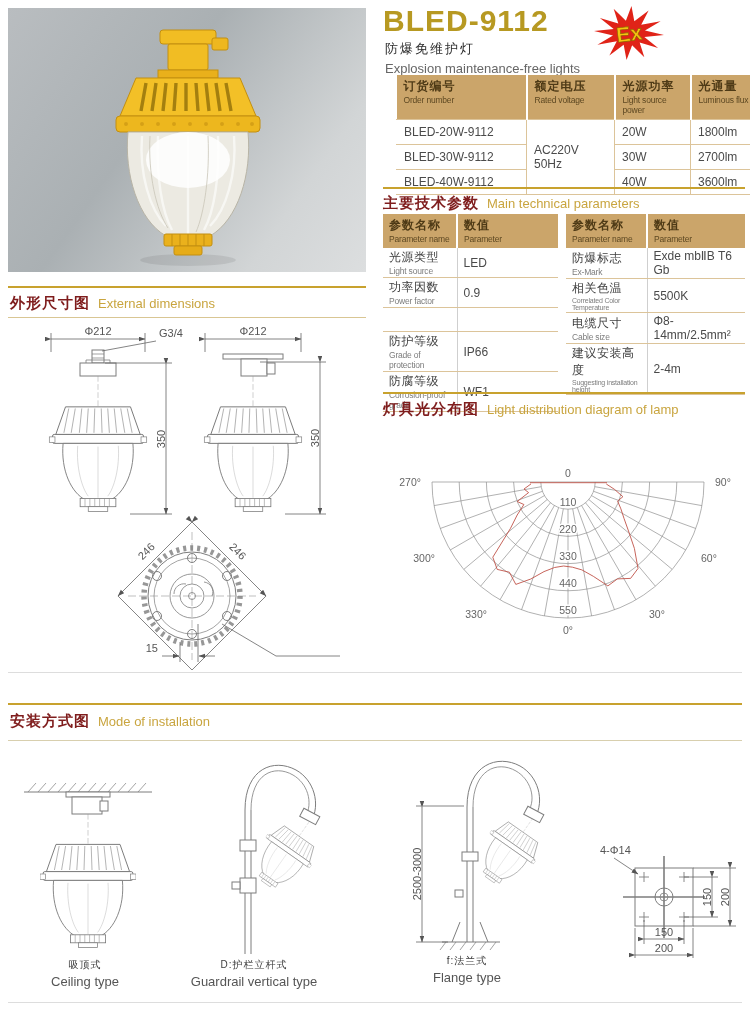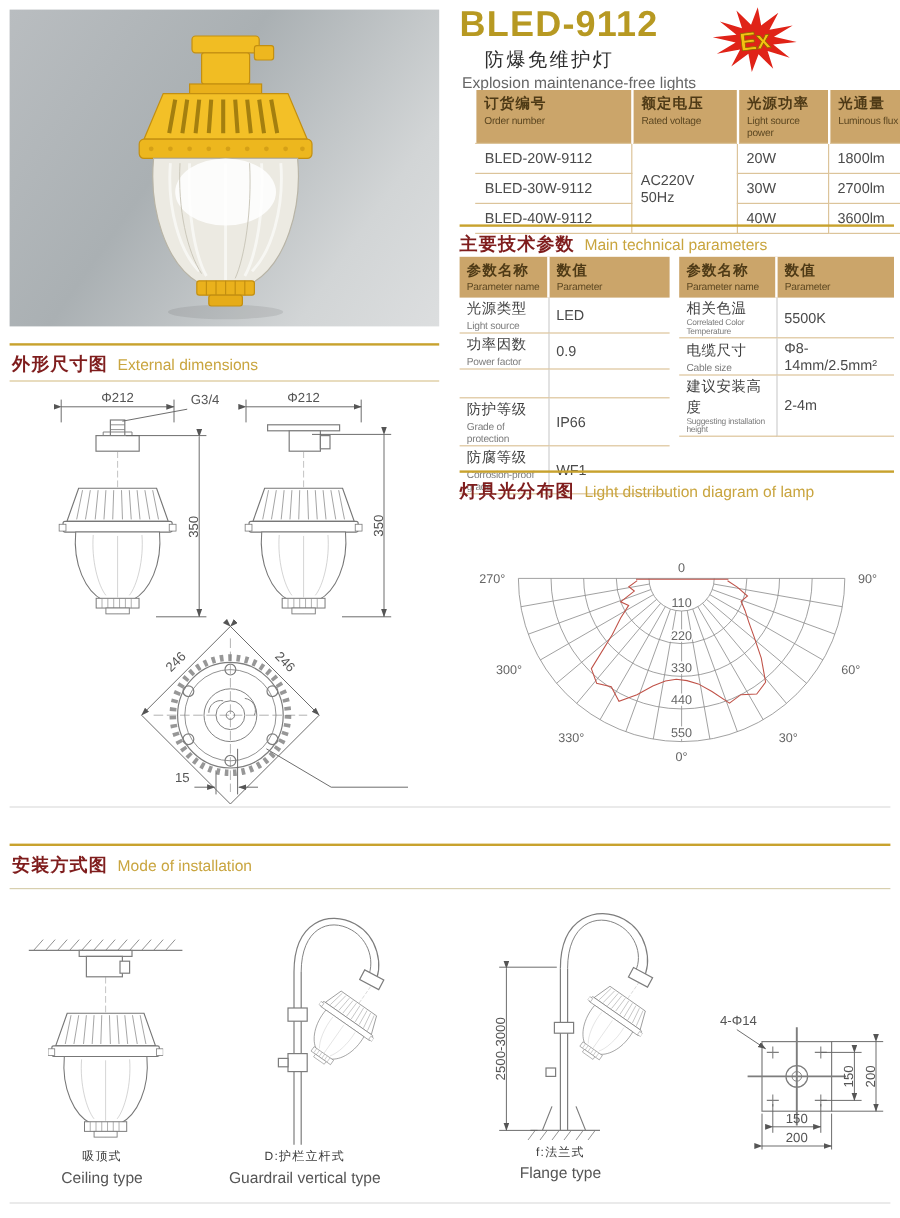--- a/index.html
+++ b/index.html
@@ -12,21 +12,21 @@
   
   .rule-gold{height:2px;background:#c8a22e;}
   .rule-thin-gold{height:1px;background:#d9c693;}
   .rule-gray{height:1px;background:#dddddd;}
   
   .sec-title{font-weight:bold;white-space:nowrap;}
   .sec-title .cn{color:#7f1d1d;font-size:15px;font-weight:bold;letter-spacing:1px;}
   .sec-title .en{color:#c9a53f;font-size:13px;font-weight:normal;margin-left:8px;}
   
   .model{font-size:30px;font-weight:bold;color:#b79922;letter-spacing:1px;}
-  .sub-cn{font-size:16px;color:#2e2e2e;letter-spacing:2px;margin-left:19px;}
+  .sub-cn{font-size:13px;color:#2e2e2e;letter-spacing:2px;}
   .sub-en{font-size:13px;color:#666;}
   
   table{border-collapse:collapse;table-layout:fixed;}
   .ot{width:362px;font-size:12px;color:#4a4a4a;margin-left:13px;}
   .ot th{background:#cba56a;text-align:left;padding:3px 7px 4px;vertical-align:top;border-right:2px solid #fff;}
   .ot th:last-child{border-right:none;}
   .ot td{border:1px solid #dcc49a;border-left:none;padding:2px 7px;height:20px;}
   .ot td:first-child{border-left:1px solid #fff;}
   .ot tr td:last-child{border-right:1px solid #fff;}
   .ot .vcell{text-align:left;}
@@ -216,20 +216,27 @@
         <tr style="height:30px">
       <th>
             <div class="hcn">参数名称</div>
             <div class="hen">Parameter name</div>
           </th>
       <th>
             <div class="hcn">数值</div>
             <div class="hen">Parameter</div>
           </th>
     </tr>
+    <tr class="r0">
+          <td class="nm">
+            <div class="ncn">防爆标志</div>
+            <div class="nen">Ex-Mark</div>
+          </td>
+          <td>Exde mbⅡB T6 Gb</td>
+        </tr>
     <tr class="r1">
           <td class="nm">
             <div class="ncn">相关色温</div>
             <div class="nen tiny">Correlated Color Temperature</div>
           </td>
           <td>5500K</td>
         </tr>
     <tr class="r3">
           <td class="nm">
             <div class="ncn">电缆尺寸</div>

